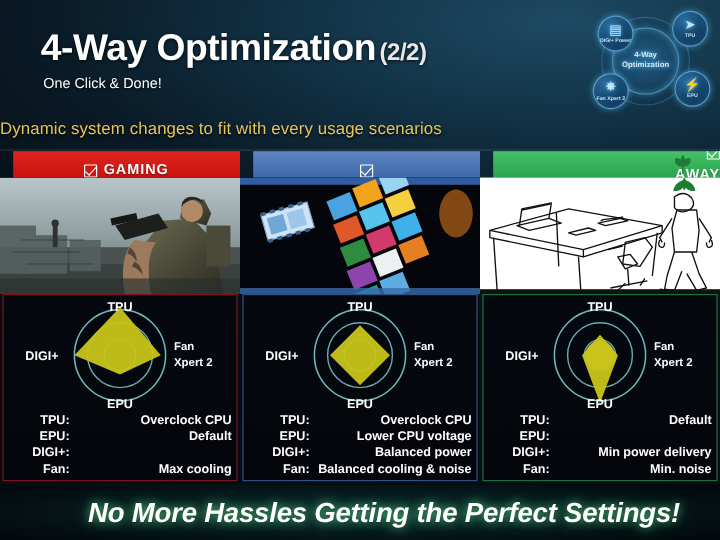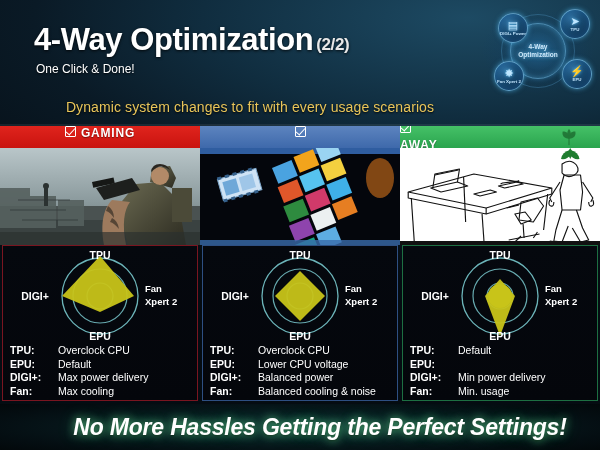--- a/index.html
+++ b/index.html
@@ -19,31 +19,31 @@
   }
   
   .header { position: absolute; left: 0; top: 0; width: 600px; height: 126px; }
   .title {
     position: absolute; left: 34px; top: 22px;
     font-size: 31px; font-weight: bold; color: #ffffff;
     letter-spacing: -0.4px; white-space: nowrap;
     text-shadow: 0 1px 3px rgba(0,0,0,.8);
   }
   .title .paging {
-    font-size: 17px; font-weight: bold; color: #e8e8e8; vertical-align: baseline;
+    font-size: 20px; font-weight: bold; color: #e8e8e8; vertical-align: baseline;
     margin-left: 3px;
   }
   .subtitle {
     position: absolute; left: 36px; top: 62px;
     font-size: 12px; color: #ffffff;
     text-shadow: 0 1px 2px rgba(0,0,0,.8);
   }
   .tagline-top {
     position: absolute; left: 0; top: 99px; width: 500px;
-    text-align: center;
+    text-align: left;
     font-size: 14px; color: #e8c55a; letter-spacing: .1px;
     text-shadow: 0 1px 2px rgba(0,0,0,.9);
   }
   
   .logo {
     position: absolute; right: 6px; top: 9px;
     width: 112px; height: 84px;
   }
   .logo .glow {
     position: absolute; inset: 0;
@@ -81,22 +81,23 @@
   .node .glyph { font-size: 11px; color: #bfe6ff; line-height: 1; text-shadow: 0 0 3px #6fd0ff; }
   .node .lbl { font-size: 4.4px; font-weight: bold; color: #bfe2fa; margin-top: 1px; line-height: 1; white-space: nowrap; }
   .node.n-tl { left: 16px; top: 4px; }
   .node.n-tr { right: 4px; top: 0px; }
   .node.n-bl { left: 12px; bottom: 2px; }
   .node.n-br { right: 2px; bottom: 4px; }
   
   .colhead-row { position: absolute; left: 0; top: 126px; width: 600px; height: 22px; display: flex; }
   .colhead {
     flex: 1 1 0; position: relative; height: 22px;
-    display: flex; align-items: flex-start; justify-content: center; gap: 5px;
+    display: flex; align-items: flex-end; justify-content: center; gap: 5px;
     overflow: hidden;
+    margin-left: 11px;
   }
   .colhead .hlabel {
     font-size: 12px; font-weight: bold; color: #fff; letter-spacing: .8px;
     text-shadow: 0 1px 1px rgba(0,0,0,.45);
   }
   .chk {
     width: 11px; height: 11px; border: 1.5px solid #fff; border-radius: 1px;
     position: relative; flex: 0 0 auto;
   }
   .chk::after {
@@ -117,24 +118,24 @@
   .col .photo { position: absolute; left: 0; top: 0; width: 100%; height: 97px; overflow: hidden; }
   .panel {
     position: absolute; left: 2px; right: 2px; top: 97px; bottom: 2px;
     background: linear-gradient(180deg,#05080e 0%, #04060b 100%);
     border: 1.3px solid #7a1520;
     overflow: hidden;
   }
   .col.c-multimedia .panel { border-color: #2e4f82; }
   .col.c-away .panel { border-color: #1d6f42; }
   .radar { position: absolute; left: 50%; top: 2px; transform: translateX(-50%); width: 190px; height: 95px; }
-  .settings { position: absolute; left: 7px; top: 98px; right: 4px; }
+  .settings { position: absolute; left: 7px; top: 98px; right: 4px; text-align: right; }
   .srow { display: flex; font-size: 10.5px; line-height: 13.6px; color: #ffffff; white-space: nowrap; }
   .skey { width: 48px; flex: 0 0 48px; font-weight: bold; }
-  .sval { flex: 1 1 auto; }
+  .sval { flex: 1 1 auto; font-weight: bold; }
   
   .bottom {
     position: absolute; left: 0; top: 404px; width: 600px; height: 46px;
     display: flex; align-items: center; justify-content: center;
     background: radial-gradient(ellipse 520px 46px at 50% 50%, rgba(14,48,52,.85) 0%, rgba(4,14,18,.9) 60%, rgba(0,0,0,1) 100%);
     padding-left: 40px;
   }
   .bottom .txt {
     font-size: 23px; font-weight: bold; font-style: italic; color: #ffffff;
     letter-spacing: -.2px;
@@ -275,21 +276,20 @@
           <div class="srow">
             <span class="skey">TPU:</span>
             <span class="sval">Overclock CPU</span>
           </div>
           <div class="srow">
             <span class="skey">EPU:</span>
             <span class="sval">Default</span>
           </div>
           <div class="srow">
             <span class="skey">DIGI+:</span>
-            <span class="sval">Max power delivery</span>
           </div>
           <div class="srow">
             <span class="skey">Fan:</span>
             <span class="sval">Max cooling</span>
           </div>
         </div>
       </div>
     </div>
 
     <div class="col c-multimedia">
@@ -439,21 +439,21 @@
           </div>
           <div class="srow">
             <span class="skey">EPU:</span>
           </div>
           <div class="srow">
             <span class="skey">DIGI+:</span>
             <span class="sval">Min power delivery</span>
           </div>
           <div class="srow">
             <span class="skey">Fan:</span>
-            <span class="sval">Min. usage</span>
+            <span class="sval">Min. noise</span>
           </div>
         </div>
       </div>
     </div>
 
   </div>
 
   <div class="bottom">
     <div class="txt">No More Hassles Getting the Perfect Settings!</div>
   </div>

